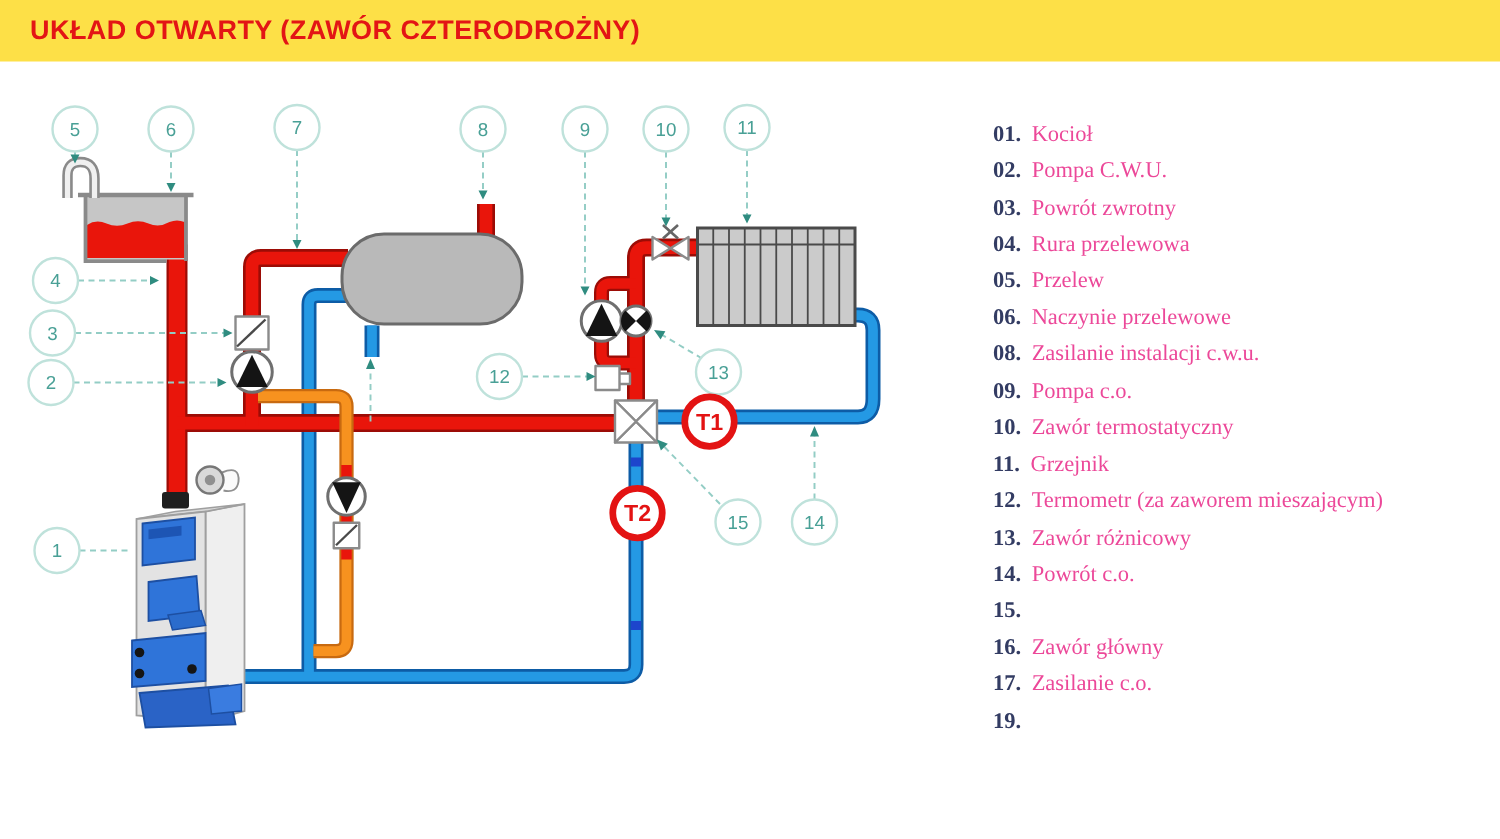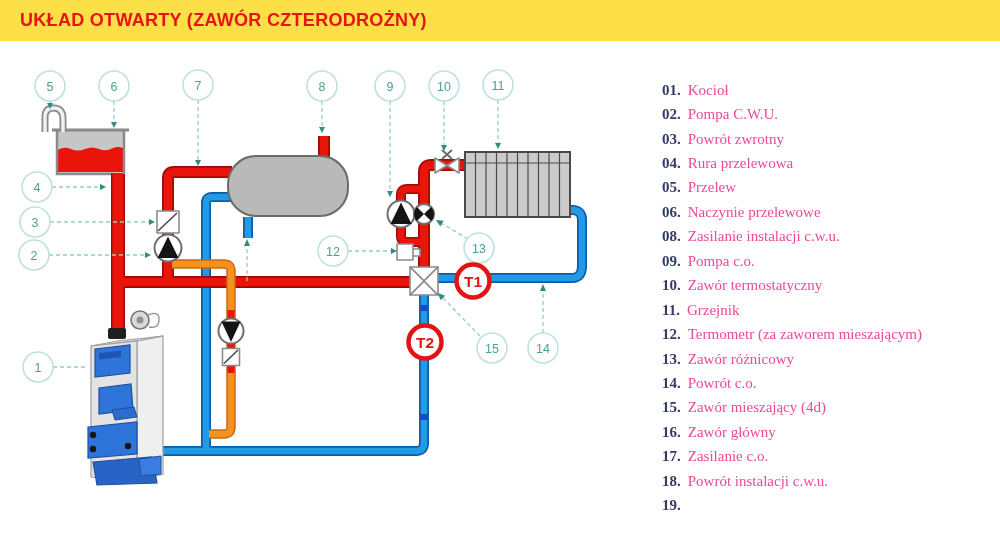--- a/index.html
+++ b/index.html
@@ -347,32 +347,27 @@
     <li>
         <span class="lnum">13.</span>
         <span class="llab">Zawór różnicowy</span>
       </li>
     <li>
         <span class="lnum">14.</span>
         <span class="llab">Powrót c.o.</span>
       </li>
     <li>
         <span class="lnum">15.</span>
-        <span class="llab">Zawór mieszający (4d)</span>
       </li>
     <li>
         <span class="lnum">16.</span>
         <span class="llab">Zawór główny</span>
       </li>
     <li>
         <span class="lnum">17.</span>
         <span class="llab">Zasilanie c.o.</span>
       </li>
     <li>
-        <span class="lnum">18.</span>
-        <span class="llab">Powrót instalacji c.w.u.</span>
-      </li>
-    <li>
         <span class="lnum">19.</span>
       </li>
   </ul>
 
 </div>
 
 </body></html>

